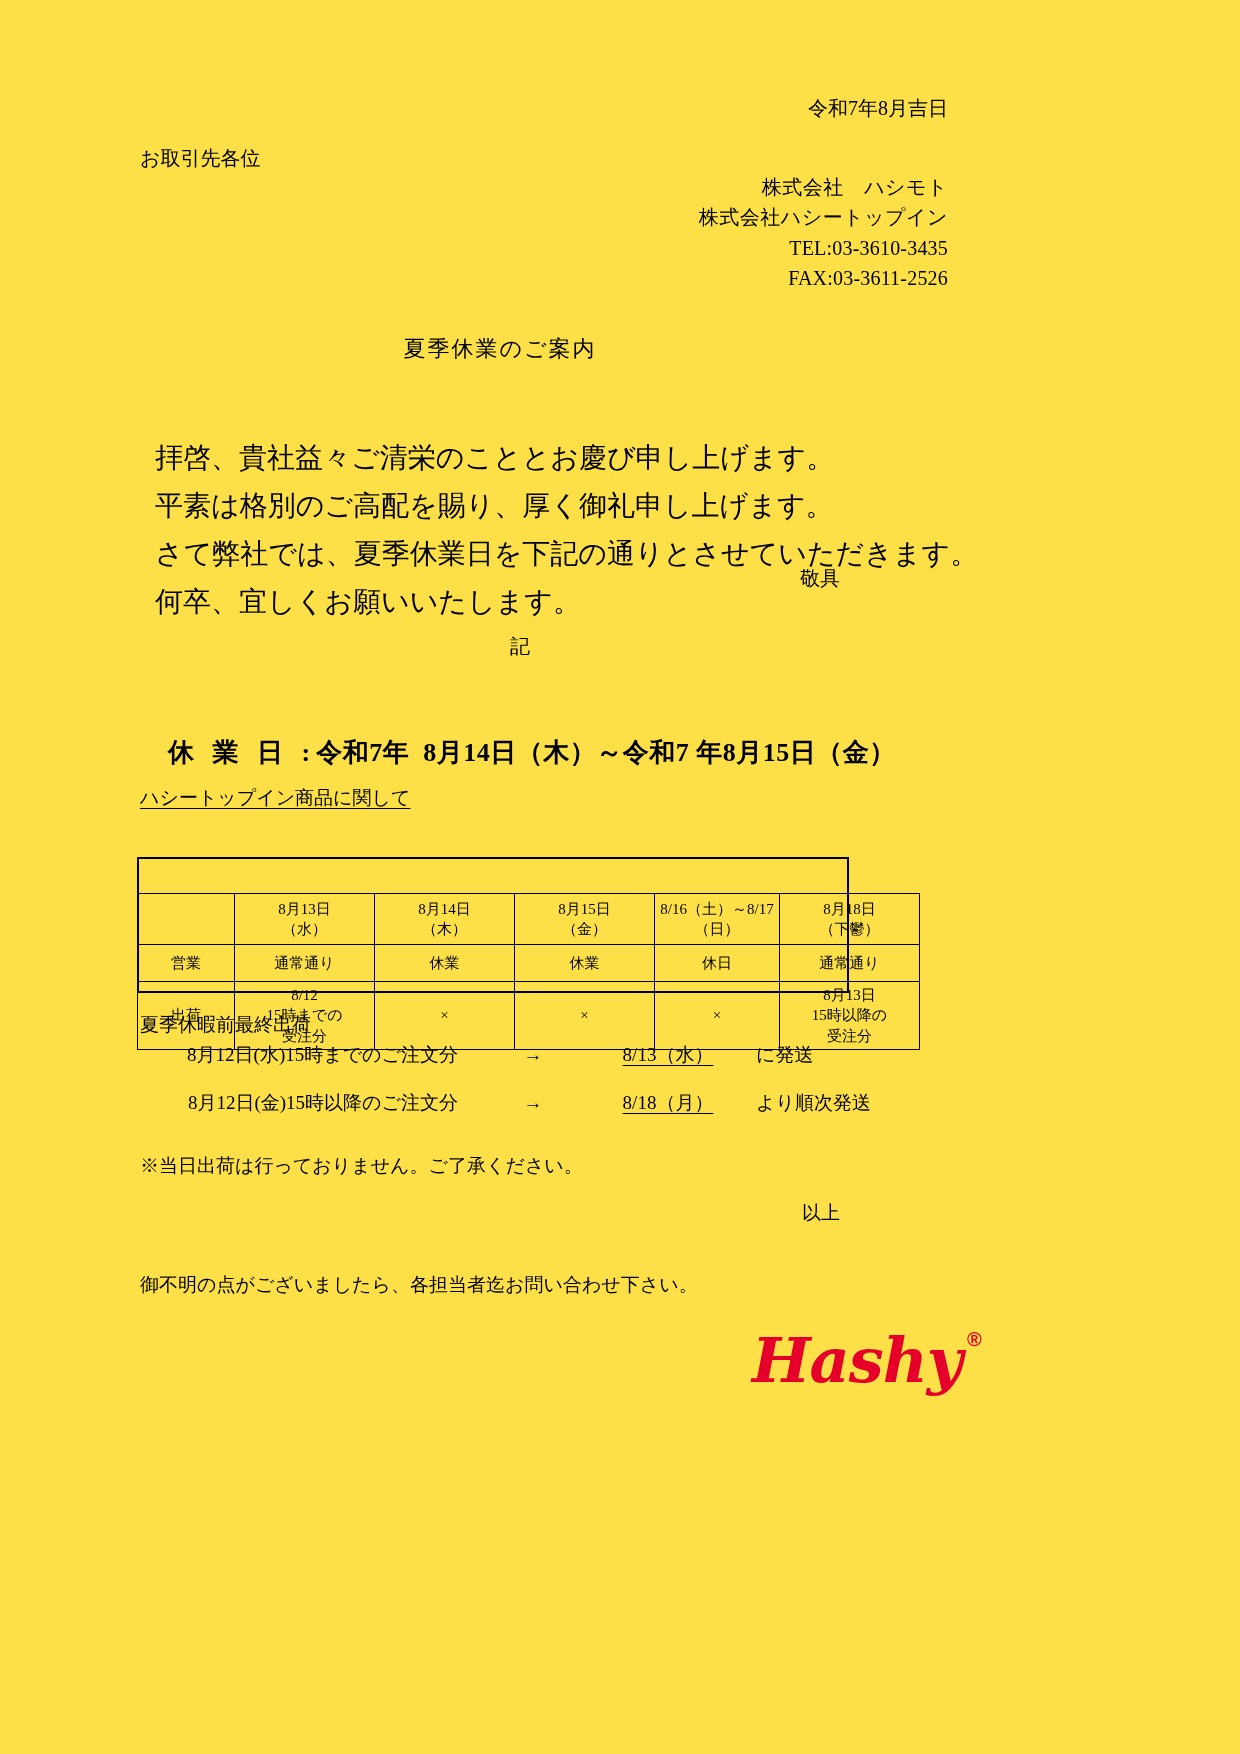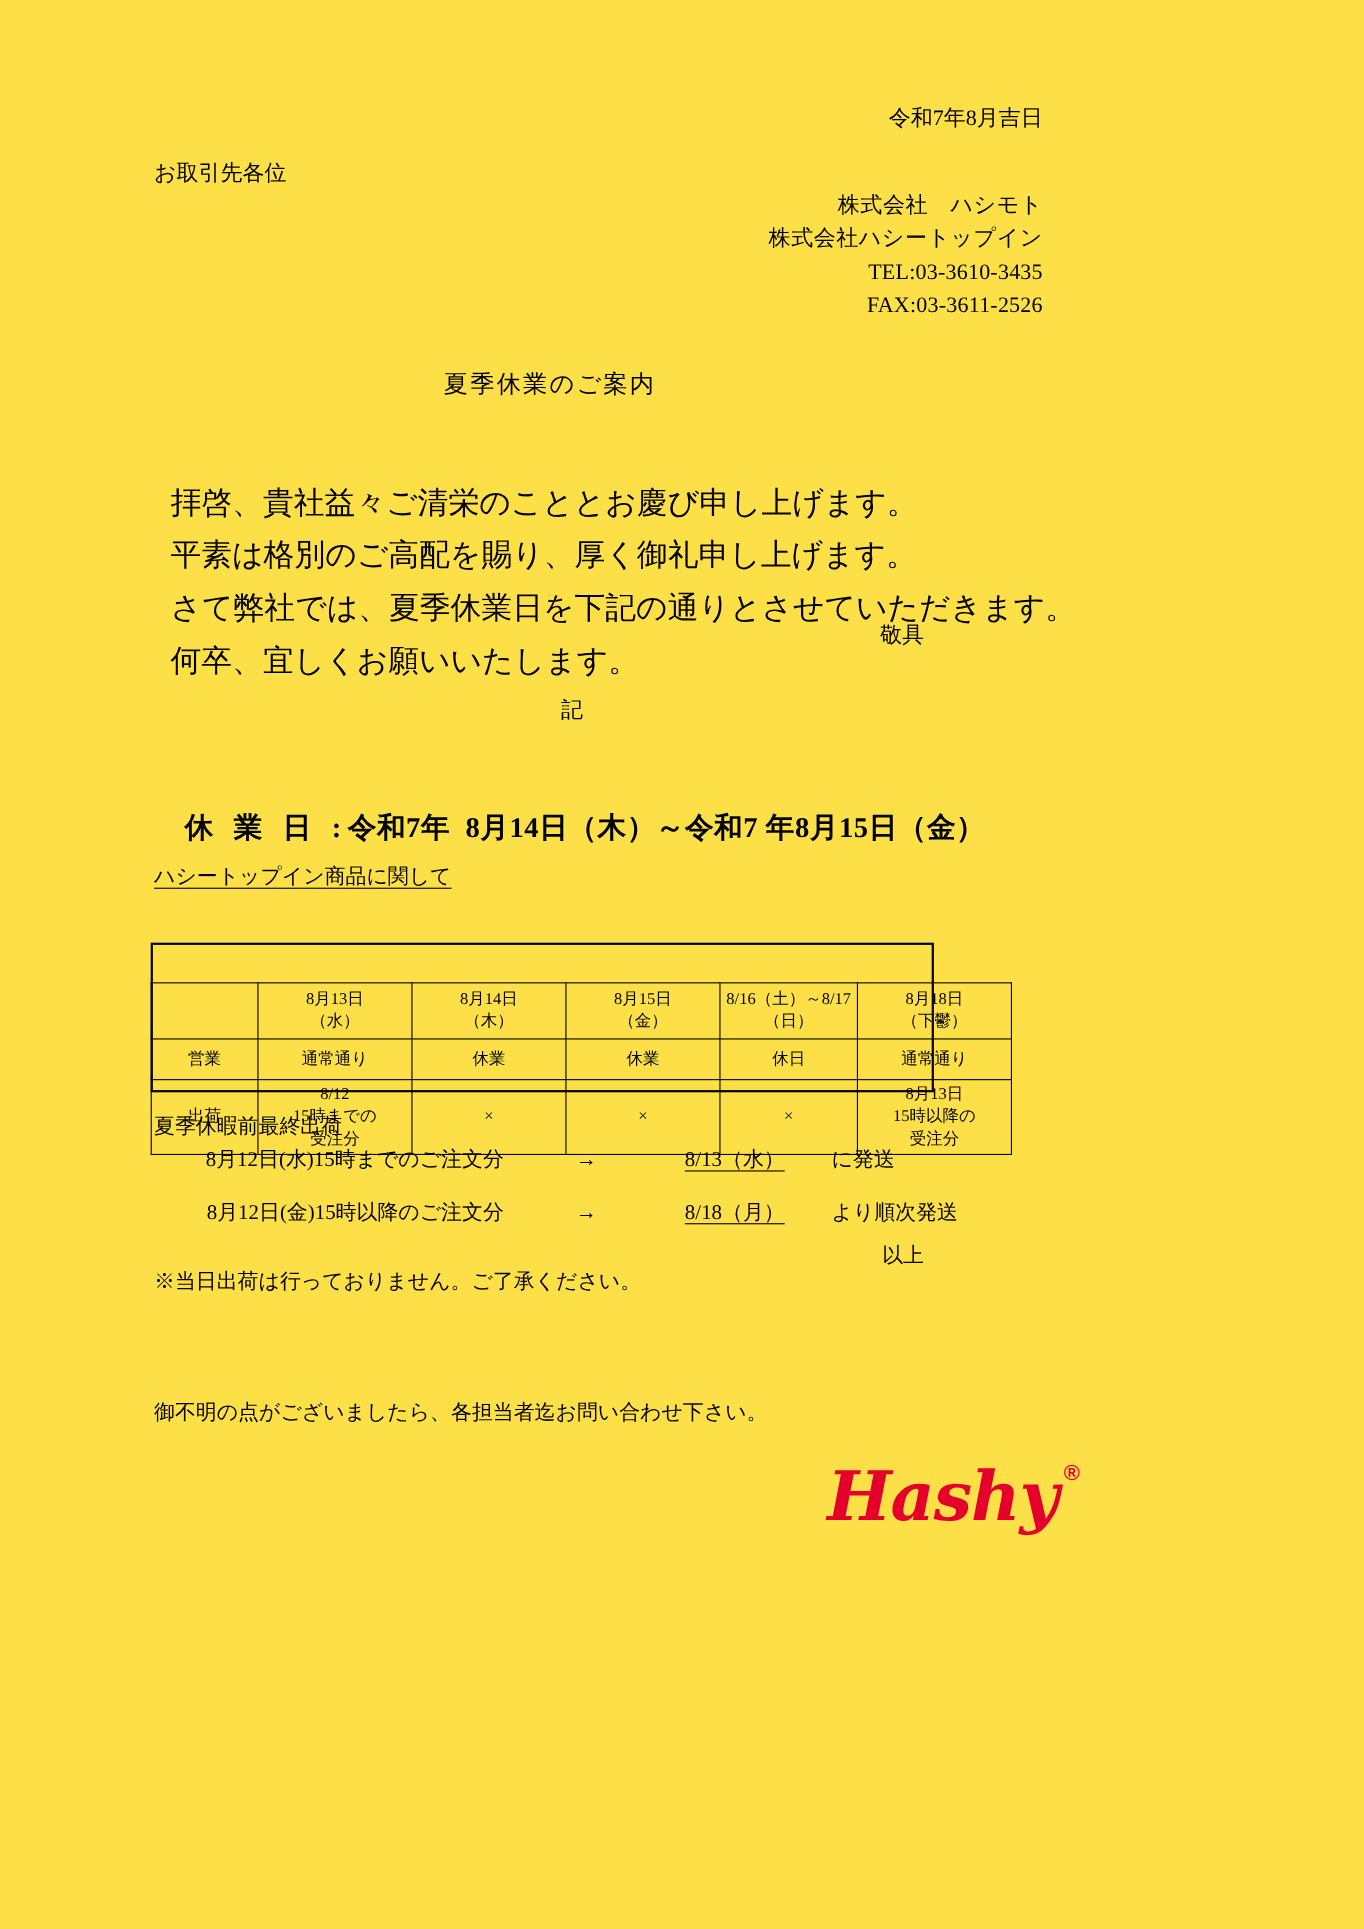--- a/index.html
+++ b/index.html
@@ -139,21 +139,21 @@
     text-decoration: underline;
     text-underline-offset: 4px;
   }
   .note-tail { padding-left: 28px; white-space: pre; }
 
   .block1 { top: 1010px; }
   .block2 { top: 1088px; }
   .note-caution { top: 1156px; left: 140px; font-size: 19px; }
 
   .ijou {
-    top: 1132px; left: 0; width: 840px;
+    top: 1203px; left: 0; width: 840px;
     text-align: right;
     font-size: 19px;
   }
   .footer-note {
     top: 1275px; left: 140px;
     font-size: 19px;
   }
 
   
   .logo {

